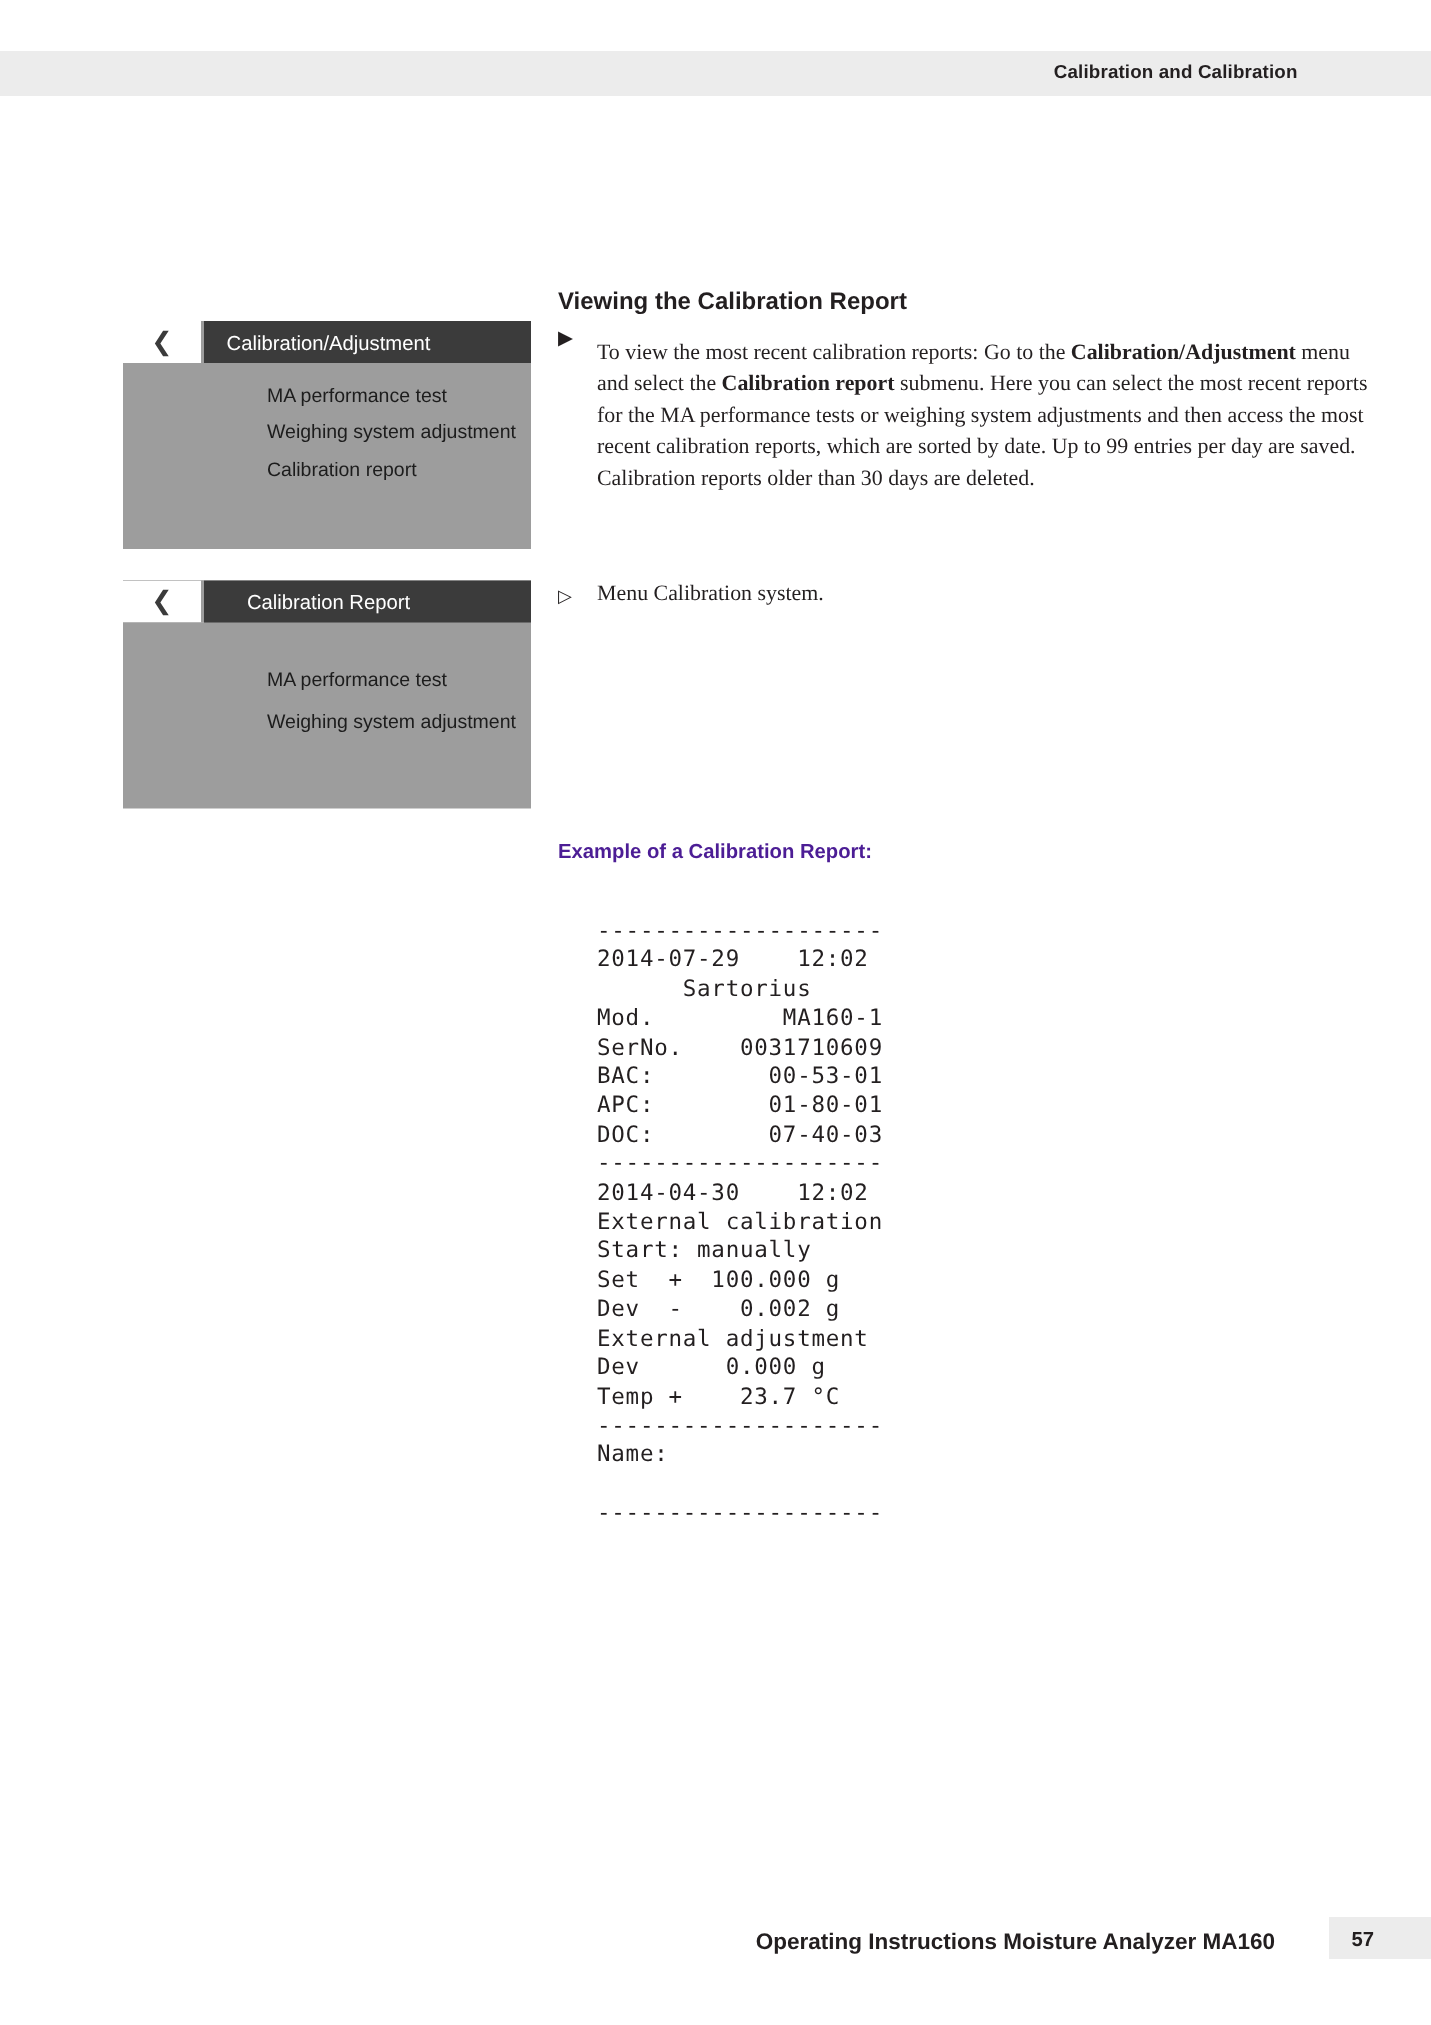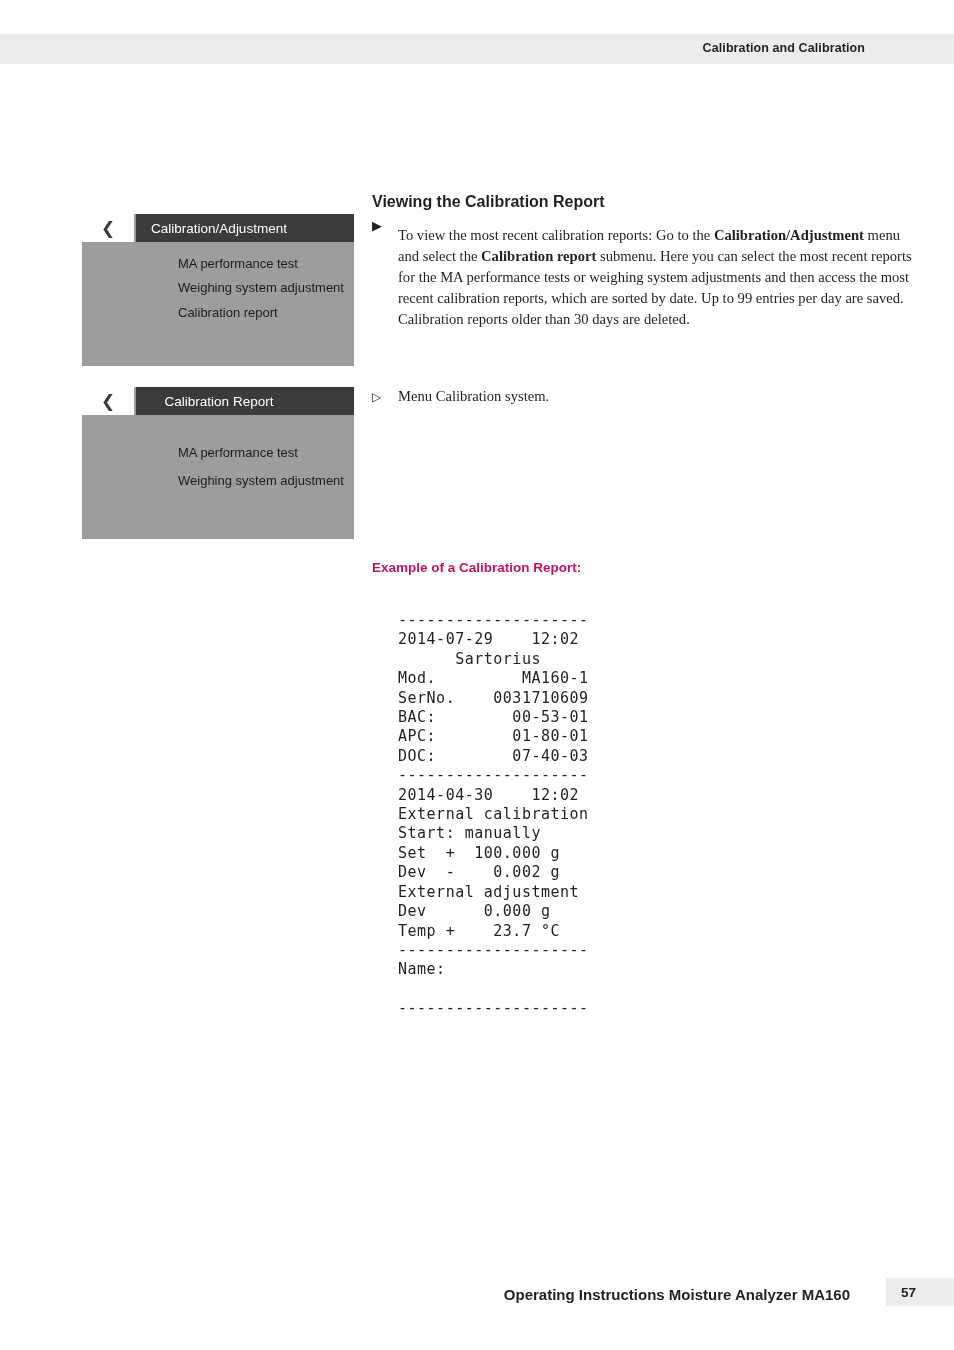--- a/index.html
+++ b/index.html
@@ -124,21 +124,21 @@
 
   .bold { font-weight: 700; }
 
   .example-label {
     position: absolute;
     left: 372px;
     top: 560px;
     font-family: "Liberation Sans", sans-serif;
     font-size: 13.5px;
     font-weight: 700;
-    color: #be185d;
+    color: #4c1d95;
   }
 
   
   .printout {
     position: absolute;
     left: 398px;
     top: 596px;
     font-family: "DejaVu Sans Mono", monospace;
     font-size: 15px;
     line-height: 19.4px;

